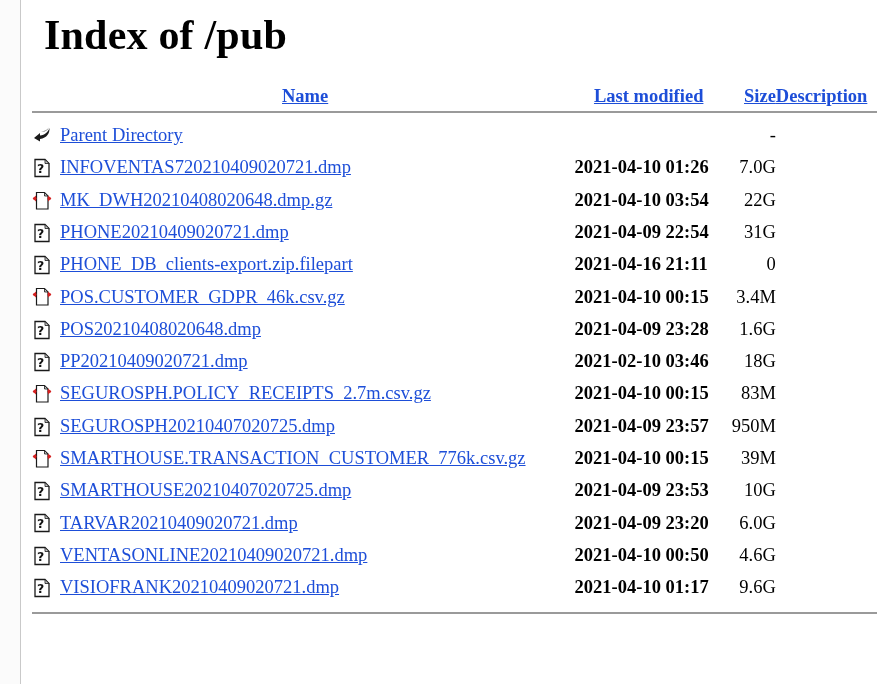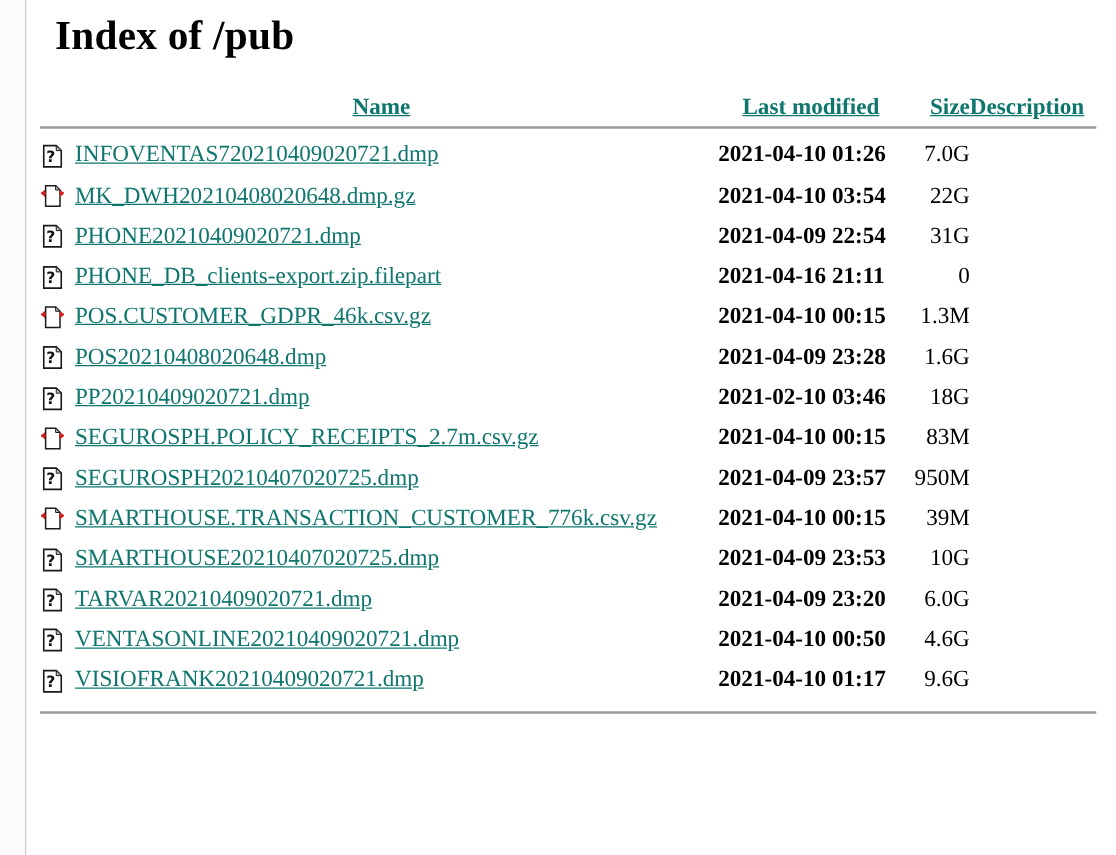--- a/index.html
+++ b/index.html
@@ -31,21 +31,21 @@
     position: absolute;
     left: 22px;
     top: 0;
     right: 0;
     bottom: 0;
     padding: 0 16px 0 10px;
     box-sizing: border-box;
   }
   h1.page-title {
     font-family: "Liberation Serif", "DejaVu Serif", serif;
-    font-size: 33px;
+    font-size: 42px;
     font-weight: bold;
     margin: 10px 0 0 12px;
     letter-spacing: 0.2px;
     line-height: 1.2;
   }
   table.listing {
     border-collapse: collapse;
     width: 100%;
     margin-top: 26px;
     font-size: 18.5px;
@@ -54,21 +54,21 @@
     padding: 0;
     vertical-align: middle;
     white-space: nowrap;
   }
   th {
     font-weight: bold;
     text-align: left;
     padding-bottom: 3px;
   }
   th a, td a.file-link {
-    color: #0f766e;
+    color: #1d4ed8;
     text-decoration: underline;
     font-family: Liberation Serif, serif;
   }
   th.col-name   { width: auto; }
   th.col-name .hdr { display: inline-block; padding-left: 250px; }
   th.col-date   { text-align: center; padding-left: 6px; }
   th.col-size   { text-align: right; padding-left: 12px; }
   th.col-desc   { text-align: left; padding-left: 10px; }
 
   tr.hrule-row td {
@@ -146,20 +146,30 @@
       </tr>
       <tr class="hrule-row">
         <td colspan="5">
           <div class="hrule"></div>
         </td>
       </tr>
     </thead>
     <tbody id="listing-body">
         <tr>
           <td class="cell-icon"><span class="icon"><svg width="20" height="22" viewBox="0 0 20 22">
+                <path d="M2 13 L8 8 L8 10.5 C13 10 16 7 17.5 3 C17.8 8 15 13 8 14 L8 16.5 Z" fill="#1a1a1a"></path>
+                <path d="M9 6.5 C13 6 15.4 4.6 16.8 2.4 C16.2 4.2 14.6 5.6 12.6 6.4 Z" fill="#6e6e6e"></path>
+              </svg></span></td>
+          <td class="cell-name"><a class="file-link" href="#">Parent Directory</a></td>
+          <td class="cell-date"></td>
+          <td class="cell-size">-</td>
+          <td class="cell-desc"></td>
+        </tr>
+        <tr>
+          <td class="cell-icon"><span class="icon"><svg width="20" height="22" viewBox="0 0 20 22">
                 <path d="M3 2.5 h10 l4 4 v13 h-14 z" fill="#ffffff" stroke="#1a1a1a" stroke-width="1.3"></path>
                 <path d="M13 2.5 v4 h4 z" fill="#c4c4c4" stroke="#1a1a1a" stroke-width="0.8"></path>
                 <text x="8.6" y="15.6" font-family="DejaVu Sans, sans-serif" font-size="12.5" font-weight="bold" text-anchor="middle" fill="#111111">?</text>
               </svg></span></td>
           <td class="cell-name"><a class="file-link" href="#">INFOVENTAS720210409020721.dmp</a></td>
           <td class="cell-date">2021-04-10 01:26</td>
           <td class="cell-size">7.0G</td>
           <td class="cell-desc"></td>
         </tr>
         <tr>
@@ -202,21 +212,21 @@
           <td class="cell-icon"><span class="icon"><svg width="20" height="22" viewBox="0 0 20 22">
                 <path d="M4.5 2.5 h8 l3.5 3.5 v13 h-11.5 z" fill="#ffffff" stroke="#1a1a1a" stroke-width="1.2"></path>
                 <path d="M12.5 2.5 v3.5 h3.5 z" fill="#b9b9b9" stroke="#1a1a1a" stroke-width="0.8"></path>
                 <path d="M0.6 8.5 l3.4 -3 v6 z" fill="#d42020"></path>
                 <path d="M19.4 8.5 l-3.4 -3 v6 z" fill="#d42020"></path>
                 <rect x="1.2" y="7.6" width="3.4" height="1.8" fill="#d42020"></rect>
                 <rect x="15.4" y="7.6" width="3.4" height="1.8" fill="#d42020"></rect>
               </svg></span></td>
           <td class="cell-name"><a class="file-link" href="#">POS.CUSTOMER_GDPR_46k.csv.gz</a></td>
           <td class="cell-date">2021-04-10 00:15</td>
-          <td class="cell-size">1.3M</td>
+          <td class="cell-size">3.4M</td>
           <td class="cell-desc"></td>
         </tr>
         <tr>
           <td class="cell-icon"><span class="icon"><svg width="20" height="22" viewBox="0 0 20 22">
                 <path d="M3 2.5 h10 l4 4 v13 h-14 z" fill="#ffffff" stroke="#1a1a1a" stroke-width="1.3"></path>
                 <path d="M13 2.5 v4 h4 z" fill="#c4c4c4" stroke="#1a1a1a" stroke-width="0.8"></path>
                 <text x="8.6" y="15.6" font-family="DejaVu Sans, sans-serif" font-size="12.5" font-weight="bold" text-anchor="middle" fill="#111111">?</text>
               </svg></span></td>
           <td class="cell-name"><a class="file-link" href="#">POS20210408020648.dmp</a></td>
           <td class="cell-date">2021-04-09 23:28</td>

